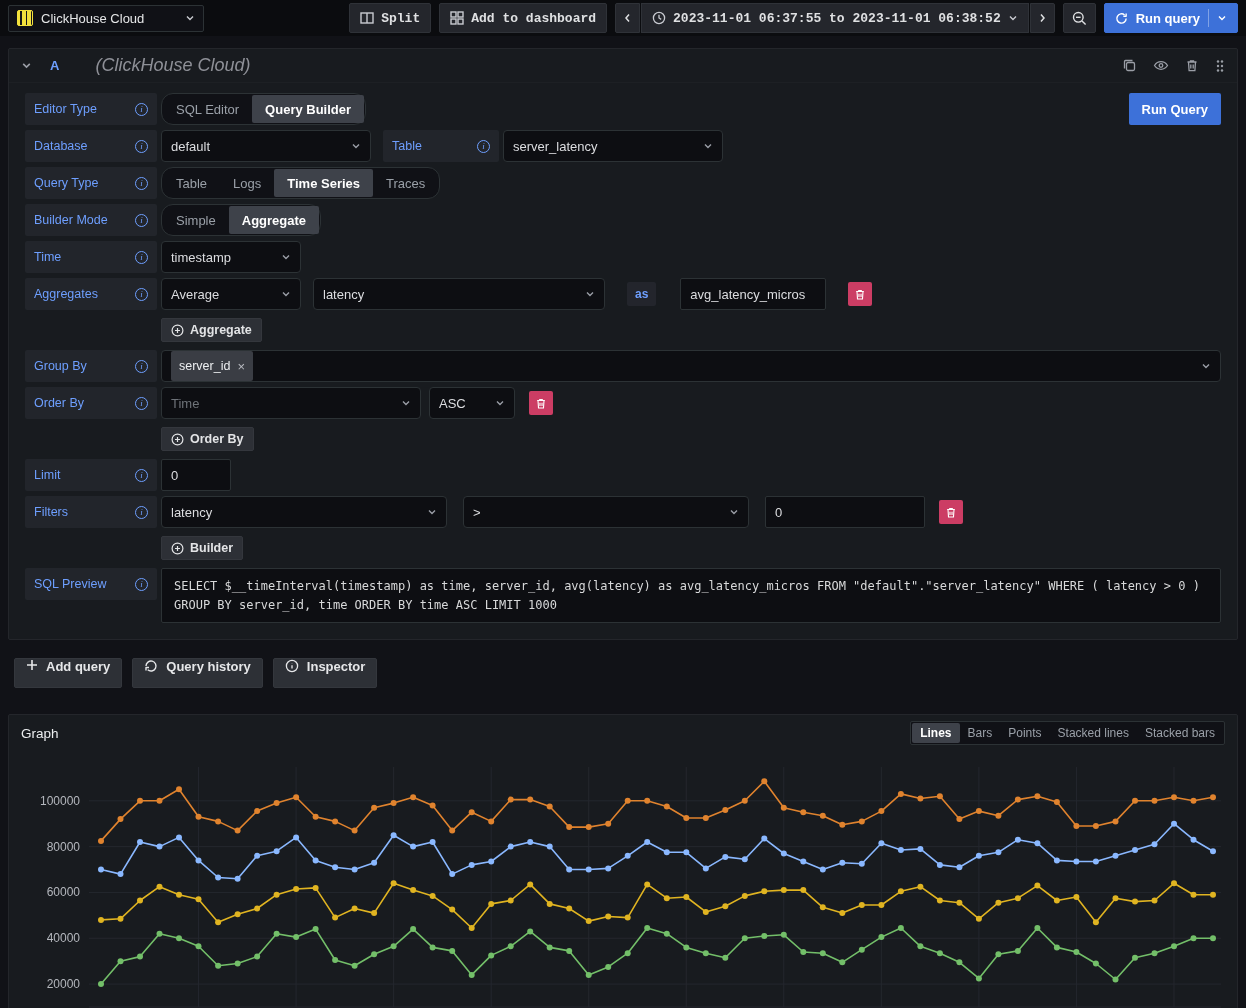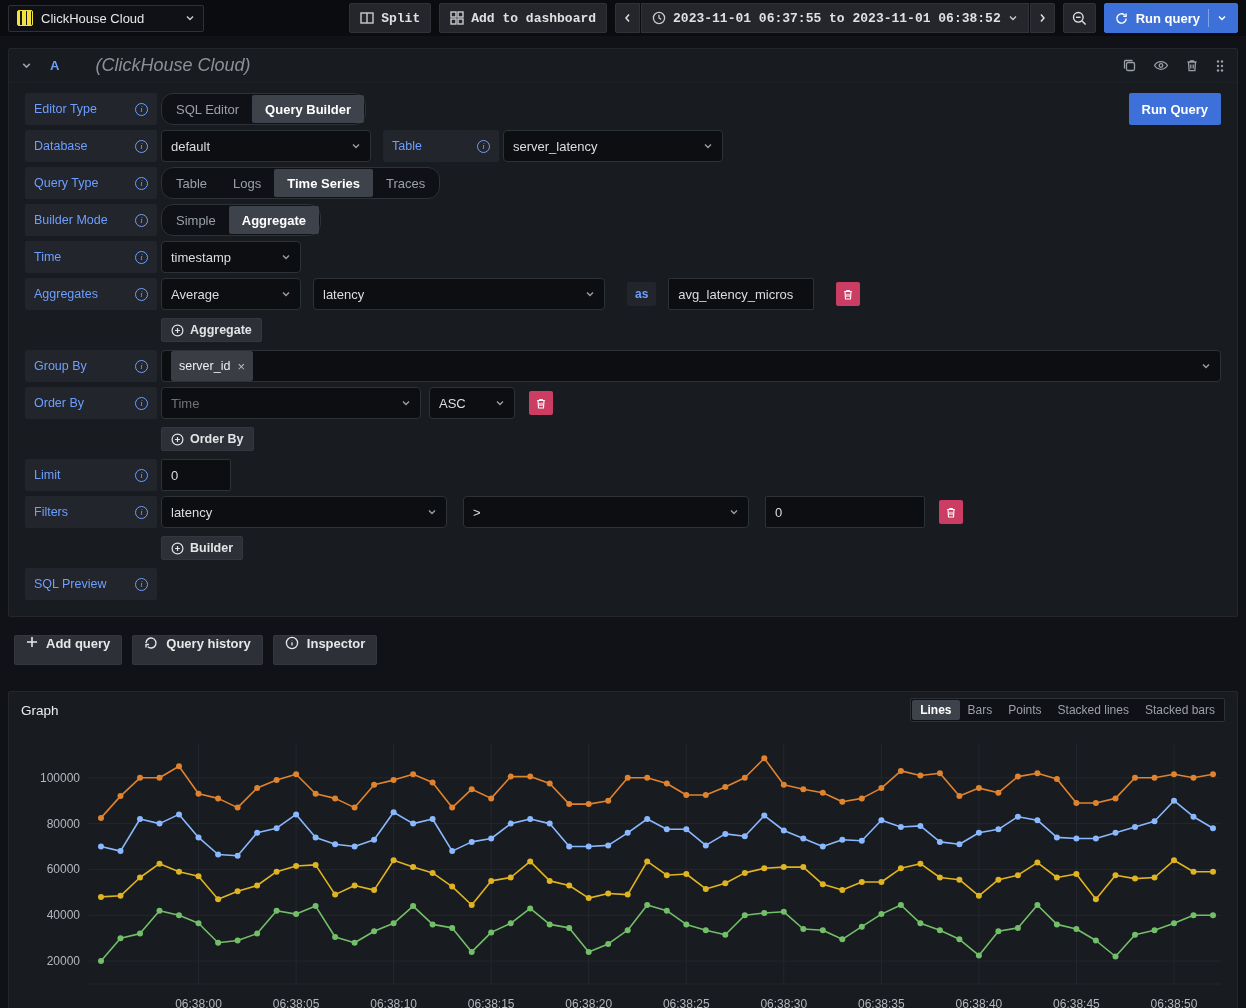--- a/index.html
+++ b/index.html
@@ -307,21 +307,21 @@
       </div>
       <div class="sel" style="width:292px; margin-left:8px">
         <span>latency</span>
         <span class="chev">
             <svg width="10" height="10" viewBox="0 0 10 10">
               <path d="M2 3.5 5 6.5 8 3.5" fill="none" stroke="currentColor" stroke-width="1.4"></path>
             </svg>
           </span>
       </div>
       <div class="chip-as" style="margin-left:18px">as</div>
-      <input class="raw" style="width: 146px; margin-left: 8px;" value="avg_latency_micros">
+      <input class="raw" style="width: 146px; margin-left: 20px;" value="avg_latency_micros">
       <div class="trash-btn" style="margin-left:18px">
         <svg width="12" height="13" viewBox="0 0 14 15" fill="none" stroke="currentColor" stroke-width="1.3">
             <path d="M2.5 4h9M5.5 4V2.8h3V4M3.5 4l.6 8.7h5.8L10.5 4"></path>
             <path d="M5.8 6.5v4M8.2 6.5v4"></path>
           </svg>
       </div>
     </div>
     <div class="row">
       <div class="add-btn indent">
         <svg width="13" height="13" viewBox="0 0 13 13" fill="none" stroke="currentColor" stroke-width="1.2">
@@ -433,20 +433,21 @@
           </svg>
         <span>Builder</span>
       </div>
     </div>
 
     <div class="row">
       <div class="lbl">
         <span>SQL Preview</span>
         <span class="info">i</span>
       </div>
+      <div class="sqlbox">SELECT $__timeInterval(timestamp) as time, server_id, avg(latency) as avg_latency_micros FROM "default"."server_latency" WHERE ( latency &gt; 0 ) GROUP BY server_id, time ORDER BY time ASC LIMIT 1000</div>
     </div>
 
   </div>
 </div>
 
 <div class="actions">
   <div class="act-btn">
     <svg width="12" height="12" viewBox="0 0 12 12" fill="none" stroke="currentColor" stroke-width="1.6">
         <path d="M6 1v10M1 6h10"></path>
       </svg>

